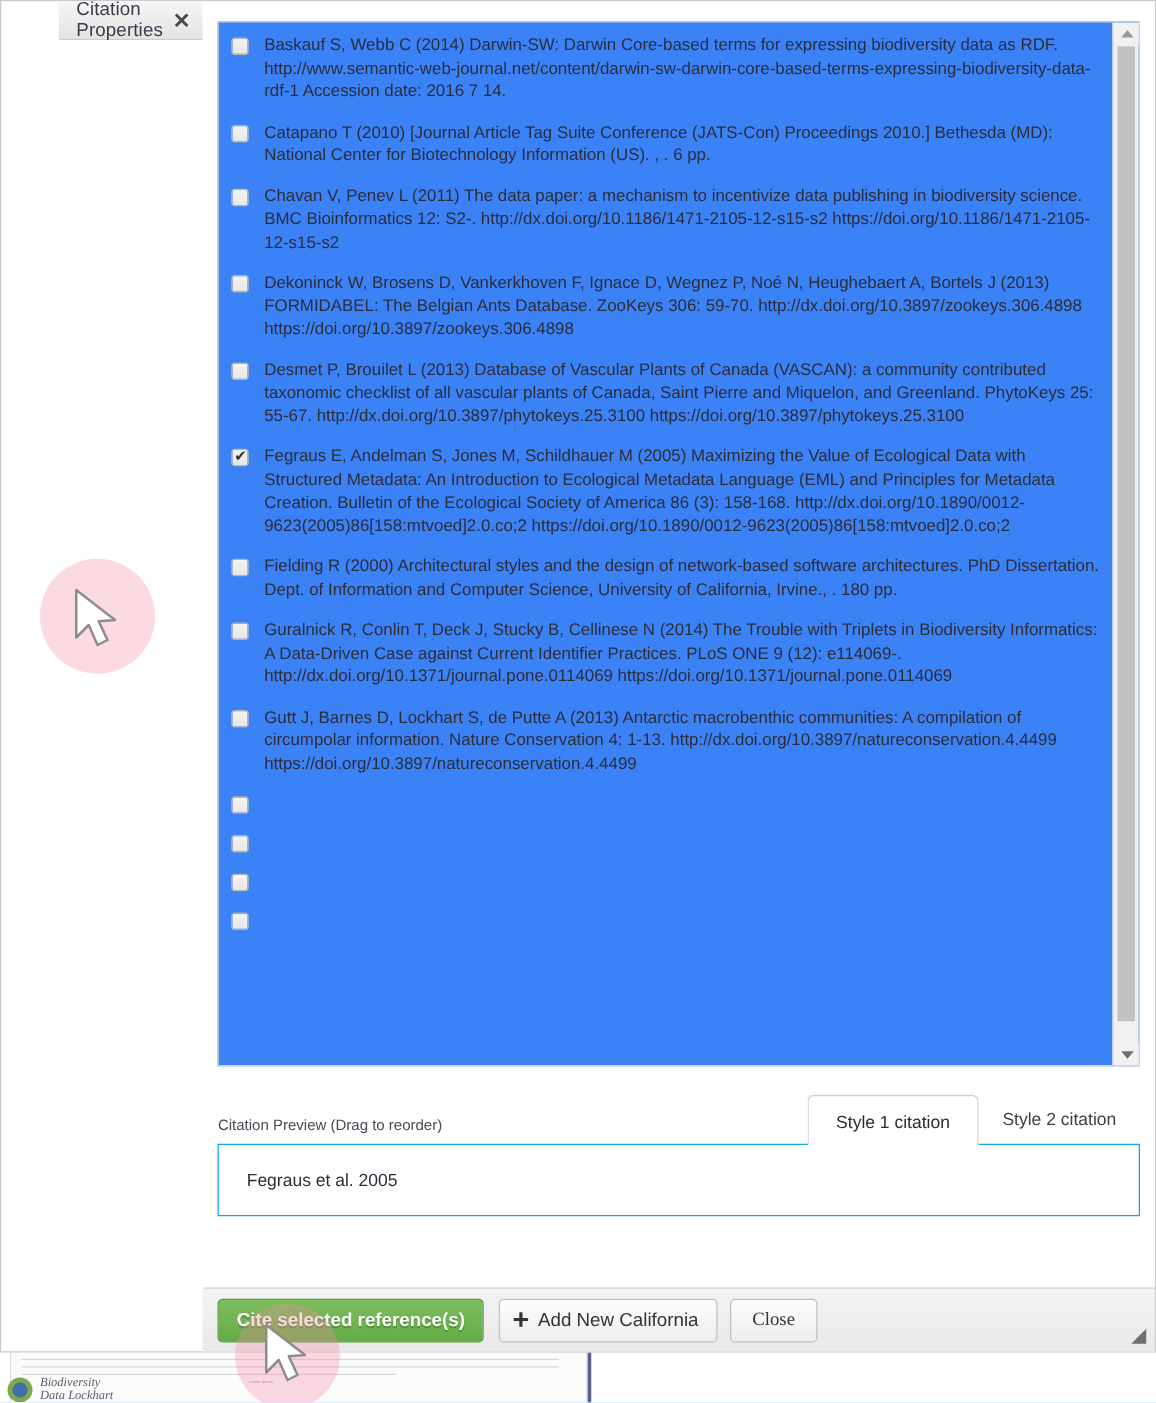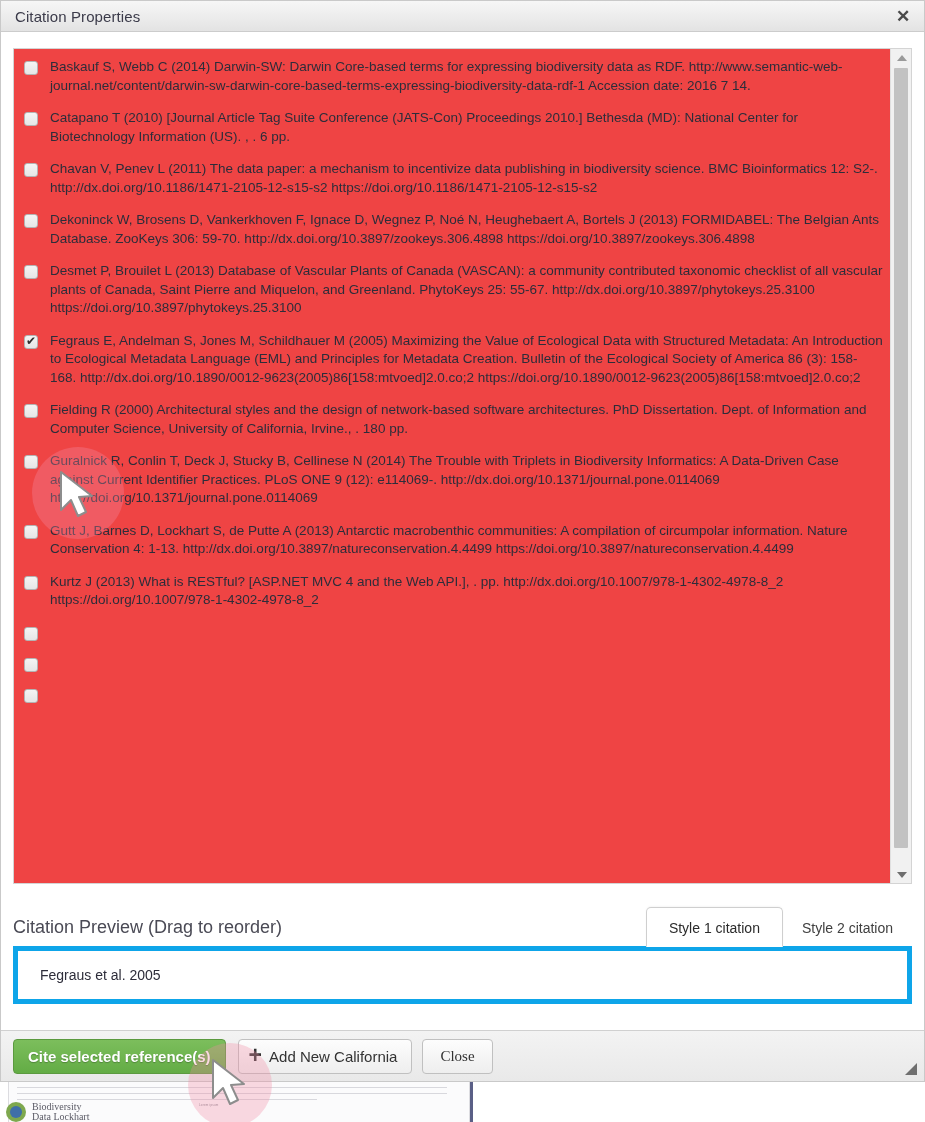--- a/index.html
+++ b/index.html
@@ -17,20 +17,21 @@
 
   
   #bg-page {
     position: absolute;
     left: 0;
     top: 1072px;
     width: 925px;
     height: 50px;
     background: #ffffff;
     overflow: hidden;
+    font-style: italic;
   }
   .bg-doc {
     position: absolute;
     left: 8px;
     top: 6px;
     width: 460px;
     height: 44px;
     background: #fbfbfc;
     border: 1px solid #dcdce0;
     box-shadow: 3px 3px 0 #5a5f86;
@@ -88,21 +89,22 @@
   #dialog {
     position: absolute;
     left: 0;
     top: 0;
     width: 925px;
     height: 1082px;
     background: #ffffff;
     border: 1px solid #c9c9c9;
     box-sizing: border-box;
     display: flex;
-    flex-direction: column;
+    flex-direction: row;
+    padding-left: 46px;
   }
 
   
   #titlebar {
     height: 31px;
     flex: 0 0 31px;
     background: linear-gradient(to bottom, #f6f6f6 0%, #ececec 55%, #e3e3e3 100%);
     border-bottom: 1px solid #cccccc;
     display: flex;
     align-items: center;
@@ -140,21 +142,21 @@
     min-height: 0;
   }
 
   
   #reference-panel {
     position: relative;
     margin: 16px 12px 0 12px;
     height: 836px;
     flex: 0 0 836px;
     border: 1px solid #d4d4d4;
-    background: #ef4444;
+    background: #3b82f6;
     box-sizing: border-box;
     overflow: hidden;
   }
   #reference-list {
     position: absolute;
     left: 0; top: 0;
     right: 22px;
     bottom: 0;
     padding: 6px 6px 6px 8px;
     box-sizing: border-box;
@@ -241,28 +243,28 @@
   
   #preview-header {
     position: relative;
     margin: 18px 12px 0 12px;
     height: 44px;
     flex: 0 0 44px;
     display: flex;
     align-items: flex-end;
   }
   #preview-title {
-    font-size: 18px;
+    font-size: 12px;
     color: #4a4a55;
     padding-bottom: 8px;
   }
   #style-tabs {
     margin-left: auto;
     display: flex;
-    align-items: center;
+    align-items: flex-start;
     position: relative;
     z-index: 2;
   }
   .style-tab {
     font-size: 14px;
     padding: 10px 18px 9px 18px;
     color: #404040;
     cursor: pointer;
     border: 1px solid transparent;
     border-bottom: none;
@@ -278,21 +280,21 @@
     margin-bottom: -1px;
     padding: 12px 22px 10px 22px;
     box-shadow: 0 -1px 2px rgba(0,0,0,0.04);
   }
 
   
   #preview-box {
     margin: 0 12px;
     height: 58px;
     flex: 0 0 58px;
-    border: 5px solid #0ea5e9;
+    border: 1px solid #0ea5e9;
     background: #ffffff;
     box-sizing: border-box;
     display: flex;
     align-items: center;
     padding-left: 22px;
     text-align: center;
   }
   #preview-citation {
     font-size: 14px;
     color: #2d2d3a;
@@ -436,21 +438,20 @@
           <div class="ref-row">
             <div class="ref-check"></div>
             <div class="ref-text">Guralnick R, Conlin T, Deck J, Stucky B, Cellinese N (2014) The Trouble with Triplets in Biodiversity Informatics: A Data-Driven Case against Current Identifier Practices. PLoS ONE 9 (12): e114069-. http://dx.doi.org/10.1371/journal.pone.0114069 https://doi.org/10.1371/journal.pone.0114069</div>
           </div>
           <div class="ref-row">
             <div class="ref-check"></div>
             <div class="ref-text">Gutt J, Barnes D, Lockhart S, de Putte A (2013) Antarctic macrobenthic communities: A compilation of circumpolar information. Nature Conservation 4: 1-13. http://dx.doi.org/10.3897/natureconservation.4.4499 https://doi.org/10.3897/natureconservation.4.4499</div>
           </div>
           <div class="ref-row">
             <div class="ref-check"></div>
-            <div class="ref-text">Kurtz J (2013) What is RESTful? [ASP.NET MVC 4 and the Web API.], . pp. http://dx.doi.org/10.1007/978-1-4302-4978-8_2 https://doi.org/10.1007/978-1-4302-4978-8_2</div>
           </div>
           <div class="ref-row">
             <div class="ref-check"></div>
           </div>
           <div class="ref-row">
             <div class="ref-check"></div>
           </div>
           <div class="ref-row">
             <div class="ref-check"></div>
           </div>

